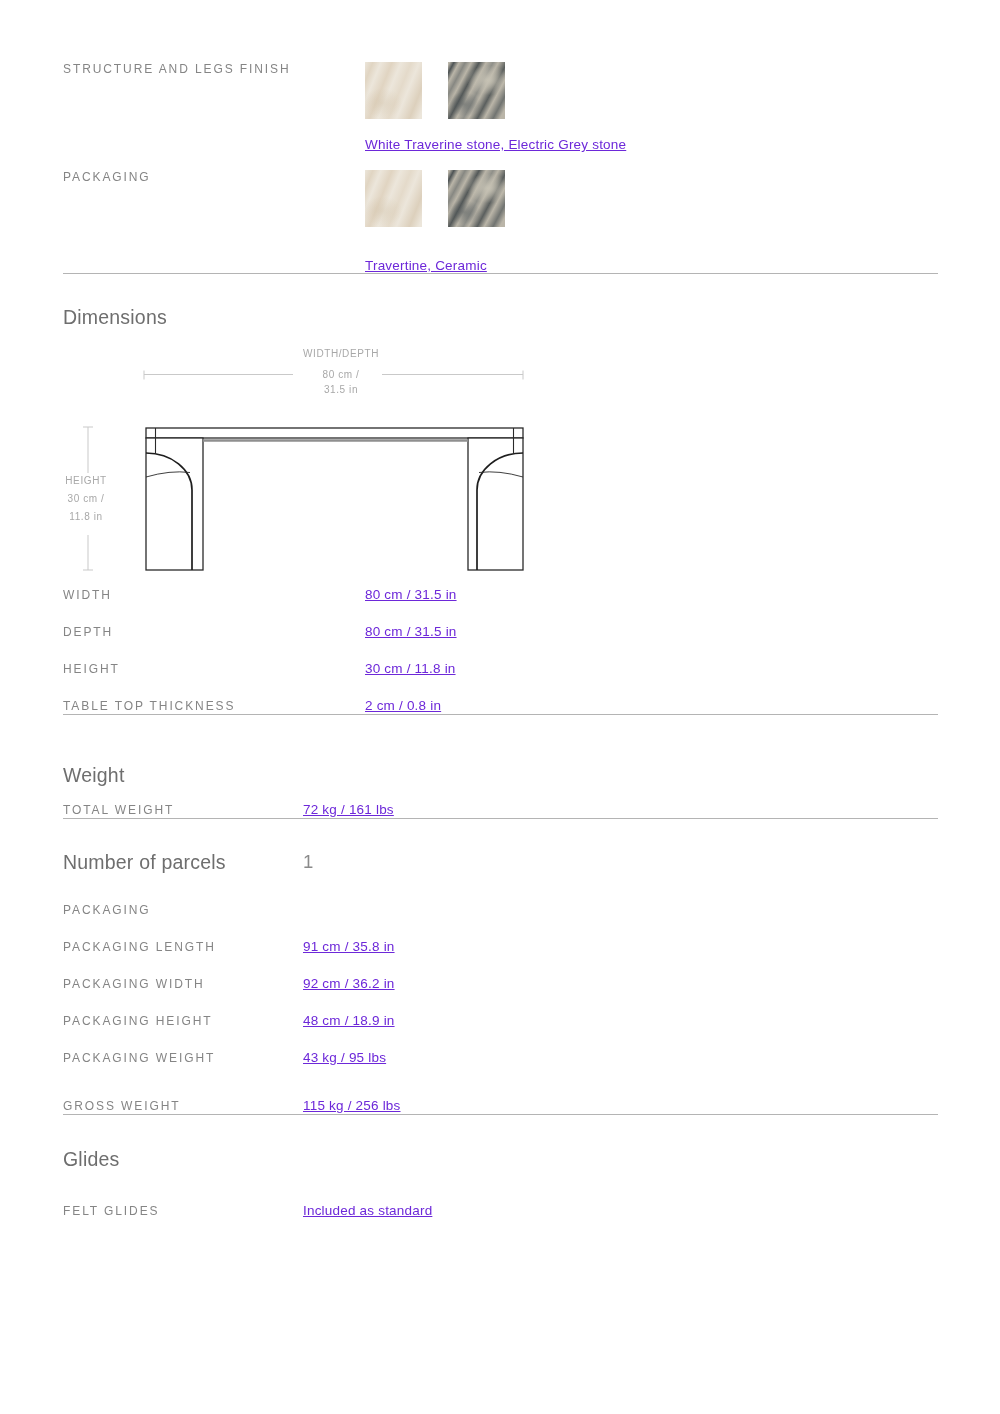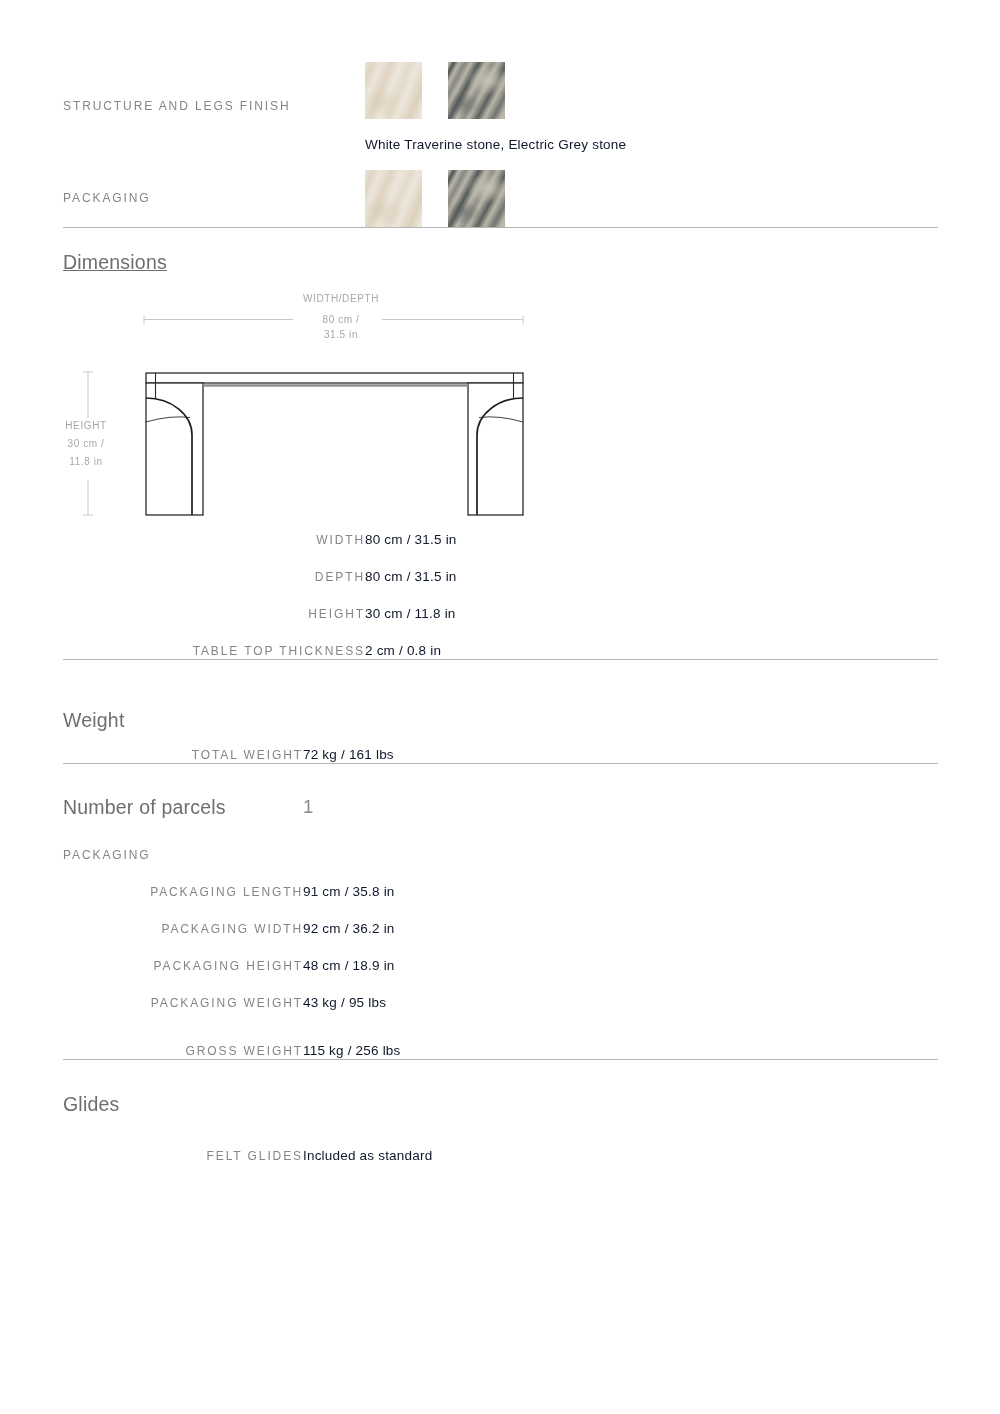--- a/index.html
+++ b/index.html
@@ -12,35 +12,35 @@
     font-family:"Liberation Sans","DejaVu Sans",sans-serif;
     overflow:hidden;
   }
   
   .lbl{
     font-size:12px;line-height:15px;letter-spacing:1.9px;
     color:#858585;font-weight:400;
   }
   .val{
     font-size:13.5px;line-height:15px;letter-spacing:.2px;
-    color:#0f172a;font-weight:400;
+    color:#6d28d9;font-weight:400;text-decoration:underline;
   }
   .heading{
     font-size:19.5px;line-height:24px;letter-spacing:.2px;
     color:#6e6e6e;font-weight:400;
   }
   hr.rule{
     border:none;border-top:1px solid #b4b4b4;
     margin:0;width:875px;
   }
   
   .frow{display:flex;}
   .frow-1{margin-top:62px;}
   .frow-2{margin-top:18px;}
-  .flabel{flex:0 0 302px;display:flex;align-items:center;}
+  .flabel{flex:0 0 302px;display:flex;align-items:flex-start;}
   .flabel .lbl{padding-bottom:1px;}
   .fright{flex:1;}
   .swatch-pair{display:flex;}
   .swatch{width:57px;height:57px;display:block;}
   .swatch + .swatch{margin-left:26px;}
   .gap-a{margin-top:18px;}
   .gap-b{margin-top:31px;}
   .sw-trav{
     background:
       radial-gradient(55% 40% at 30% 72%, rgba(203,186,158,.35) 0%, rgba(203,186,158,0) 65%),
@@ -57,32 +57,32 @@
       linear-gradient(118deg,
         rgba(60,68,72,0) 2%, rgba(58,66,70,.85) 7%, rgba(60,68,72,0) 13%,
         rgba(72,80,84,.45) 20%, rgba(72,80,84,0) 27%,
         rgba(50,58,62,.75) 36%, rgba(50,58,62,0) 44%,
         rgba(80,88,92,.4) 52%, rgba(80,88,92,0) 58%,
         rgba(50,58,62,.7) 68%, rgba(50,58,62,0) 76%,
         rgba(64,72,76,.6) 86%, rgba(64,72,76,0) 94%),
       #bab5a8;
   }
   
-  .h-dimensions{margin-top:22px;text-decoration:underline;}
+  .h-dimensions{margin-top:31px;}
   .h-weight{margin-top:48px;}
   .h-glides{margin-top:32px;}
   .h-parcels-row{margin-top:31px;display:flex;align-items:flex-start;}
   .h-parcels-row .heading{flex:0 0 240px;}
   .parcel-count{font-size:18.5px;line-height:24px;color:#8a8a8a;}
   .mt-hr1{margin-top:40px;}
   .mt-hr2{margin-top:43px;}
   .mt-hr3{margin-top:45px;}
   .mt-hr4{margin-top:41px;}
   
-  .srow{display:flex;align-items:baseline;line-height:16px;text-align:right;}
+  .srow{display:flex;align-items:baseline;line-height:16px;}
   .srow .lbl{line-height:16px;}
   .srow .val{line-height:16px;}
   .col-wide{flex:0 0 302px;}
   .col-narrow{flex:0 0 240px;}
   .mt-12{margin-top:12px;}
   .mt-14{margin-top:28px;}
   .mt-15{margin-top:15px;}
   .mt-16{margin-top:32px;}
   .mt-21{margin-top:21px;}
   .mt-32{margin-top:32px;}
@@ -116,20 +116,21 @@
 
   <div class="frow frow-2">
     <div class="flabel">
       <span class="lbl">PACKAGING</span>
     </div>
     <div class="fright">
       <div class="swatch-pair">
         <span class="swatch sw-trav"></span>
         <span class="swatch sw-grey"></span>
       </div>
+      <div class="val gap-b">Travertine, Ceramic</div>
     </div>
   </div>
 
   <hr class="rule mt-hr1">
 
   <div class="heading h-dimensions">Dimensions</div>
 
   <svg class="diagram" width="470" height="230" viewBox="0 0 470 230">
 
     <text class="dimtext" x="281" y="12" text-anchor="middle">WIDTH/DEPTH</text>

